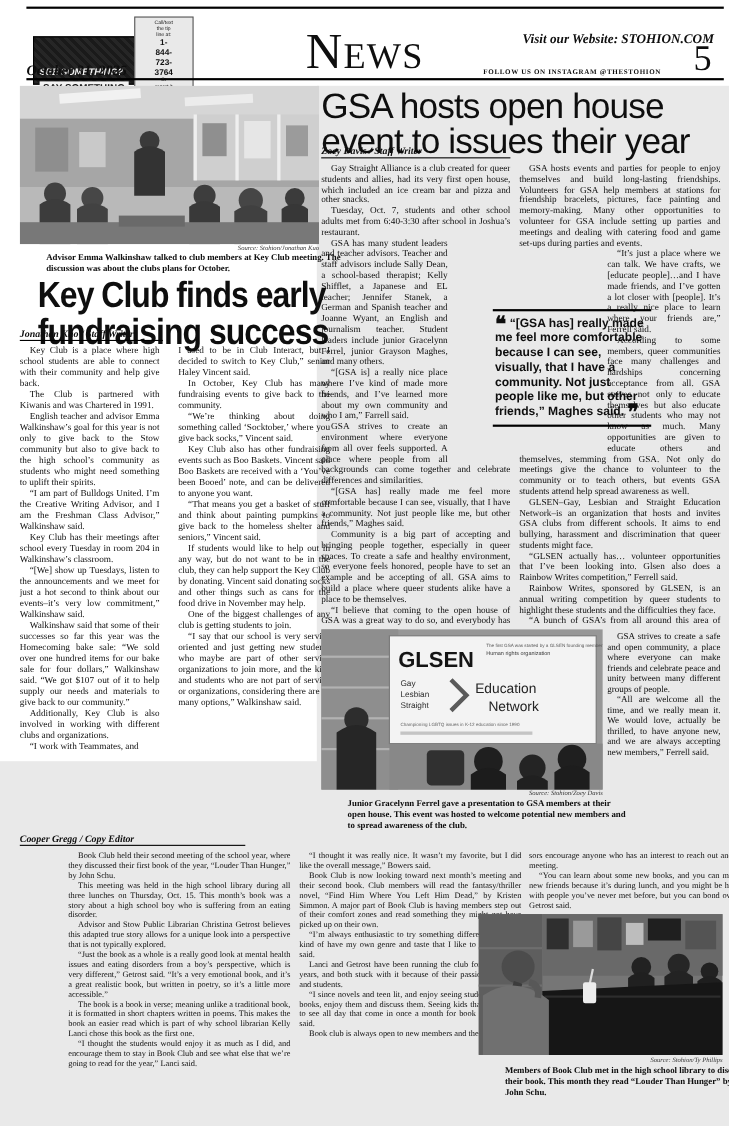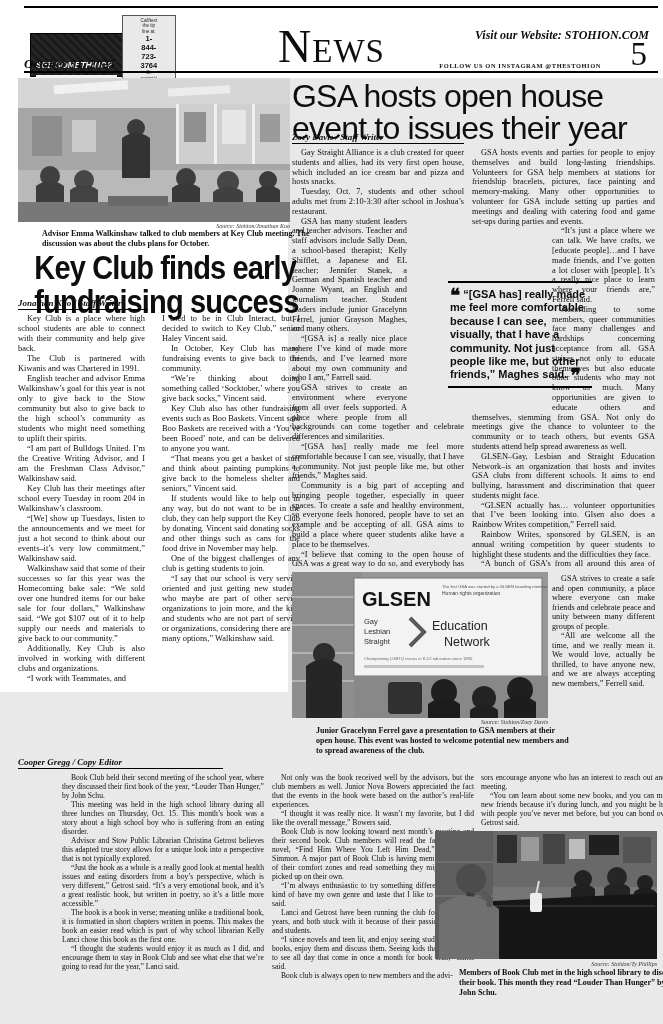--- a/index.html
+++ b/index.html
@@ -147,22 +147,22 @@
     <p>“I say that our school is very service oriented and just getting new students who maybe are part of other service organizations to join more, and the kids and students who are not part of service or organizations, considering there are so many options,” Walkinshaw said.</p>
   </div>
 
   <div class="abs" style="left:292px;top:80px;width:370px;">
     <div class="head-gsa">GSA hosts open house</div>
     <div class="head-gsa">event to issues their year</div>
   </div>
   <div class="abs byline" style="left:292px;top:132px;width:172px;">Zoey Davis / Staff Writer</div>
 
   <div class="abs body gsa-col" style="left:292px;top:148px;width:172px;height:422px;">
-    <p>Gay Straight Alliance is a club created for queer students and allies, had its very first open house, which included an ice cream bar and pizza and hosts snacks.</p>
-    <p>Tuesday, Oct. 7, students and other school adults met from 2:10-3:30 after school in Joshua’s restaurant.</p>
+    <p>Gay Straight Alliance is a club created for queer students and allies, had its very first open house, which included an ice cream bar and pizza and other snacks.</p>
+    <p>Tuesday, Oct. 7, students and other school adults met from 6:40-3:30 after school in Joshua’s restaurant.</p>
     <div class="push-a"></div>
     <p>GSA has many student leaders and teacher advisors. Teacher and staff advisors include Sally Dean, a school-based therapist; Kelly Shifflet, a Japanese and EL teacher; Jennifer Stanek, a German and Spanish teacher and Joanne Wyant, an English and journalism teacher. Student leaders include junior Gracelynn Ferrel, junior Grayson Maghes, and many others.</p>
     <p>“[GSA is] a really nice place where I’ve kind of made more friends, and I’ve learned more about my own community and who I am,” Farrell said.</p>
     <p>GSA strives to create an environment where everyone from all over feels supported. A place where people from all backgrounds can come together and celebrate differences and similarities.</p>
     <p>“[GSA has] really made me feel more comfortable because I can see, visually, that I have a community. Not just people like me, but other friends,” Maghes said.</p>
     <p>Community is a big part of accepting and bringing people together, especially in queer spaces. To create a safe and healthy environment, so everyone feels honored, people have to set an example and be accepting of all. GSA aims to build a place where queer students alike have a place to be themselves.</p>
     <p>“I believe that coming to the open house of GSA was a great way to do so, and everybody has been super welcoming and very nice, and I’m loving the community here,” an anonymous student said.</p>
   </div>
 
   <div class="abs body gsa-col" style="left:472px;top:148px;width:183px;height:422px;">
@@ -226,21 +226,20 @@
 
   <div class="abs body book-col" style="left:18px;top:773px;width:202px;height:245px;">
     <p>Book Club held their second meeting of the school year, where they discussed their first book of the year, “Louder Than Hunger,” by John Schu.</p>
     <p>This meeting was held in the high school library during all three lunches on Thursday, Oct. 15. This month’s book was a story about a high school boy who is suffering from an eating disorder.</p>
     <p>Advisor and Stow Public Librarian Christina Getrost believes this adapted true story allows for a unique look into a perspective that is not typically explored.</p>
     <p>“Just the book as a whole is a really good look at mental health issues and eating disorders from a boy’s perspective, which is very different,” Getrost said. “It’s a very emotional book, and it’s a great realistic book, but written in poetry, so it’s a little more accessible.”</p>
     <p>The book is a book in verse; meaning unlike a traditional book, it is formatted in short chapters written in poems. This makes the book an easier read which is part of why school librarian Kelly Lanci chose this book as the first one.</p>
     <p>“I thought the students would enjoy it as much as I did, and encourage them to stay in Book Club and see what else that we’re going to read for the year,” Lanci said.</p>
   </div>
   <div class="abs body book-col" style="left:228px;top:773px;width:202px;height:245px;">
-    <p>Not only was the book received well by the advisors, but the club members as well. Junior Nova Bowers appreciated the fact that the events in the book were based on the author’s real-life experiences.</p>
     <p>“I thought it was really nice. It wasn’t my favorite, but I did like the overall message,” Bowers said.</p>
     <p>Book Club is now looking toward next month’s meeting and their second book. Club members will read the fantasy/thriller novel, “Find Him Where You Left Him Dead,” by Kristen Simmon. A major part of Book Club is having members step out of their comfort zones and read something they might not have picked up on their own.</p>
     <p>“I’m always enthusiastic to try something different because I kind of have my own genre and taste that I like to read,” Lanci said.</p>
     <p>Lanci and Getrost have been running the club for roughly 18 years, and both stuck with it because of their passion for books and students.</p>
     <p>“I since novels and teen lit, and enjoy seeing students read the books, enjoy them and discuss them. Seeing kids that I don’t get to see all day that come in once a month for book club,” Lanci said.</p>
     <p>Book club is always open to new members and the advi-</p>
   </div>
   <div class="abs body book-col" style="left:437px;top:773px;width:218px;height:56px;">
     <p class="cont">sors encourage anyone who has an interest to reach out and come to a meeting.</p>
     <p>“You can learn about some new books, and you can make a lot of new friends because it’s during lunch, and you might be having lunch with people you’ve never met before, but you can bond over a book,” Getrost said.</p>

